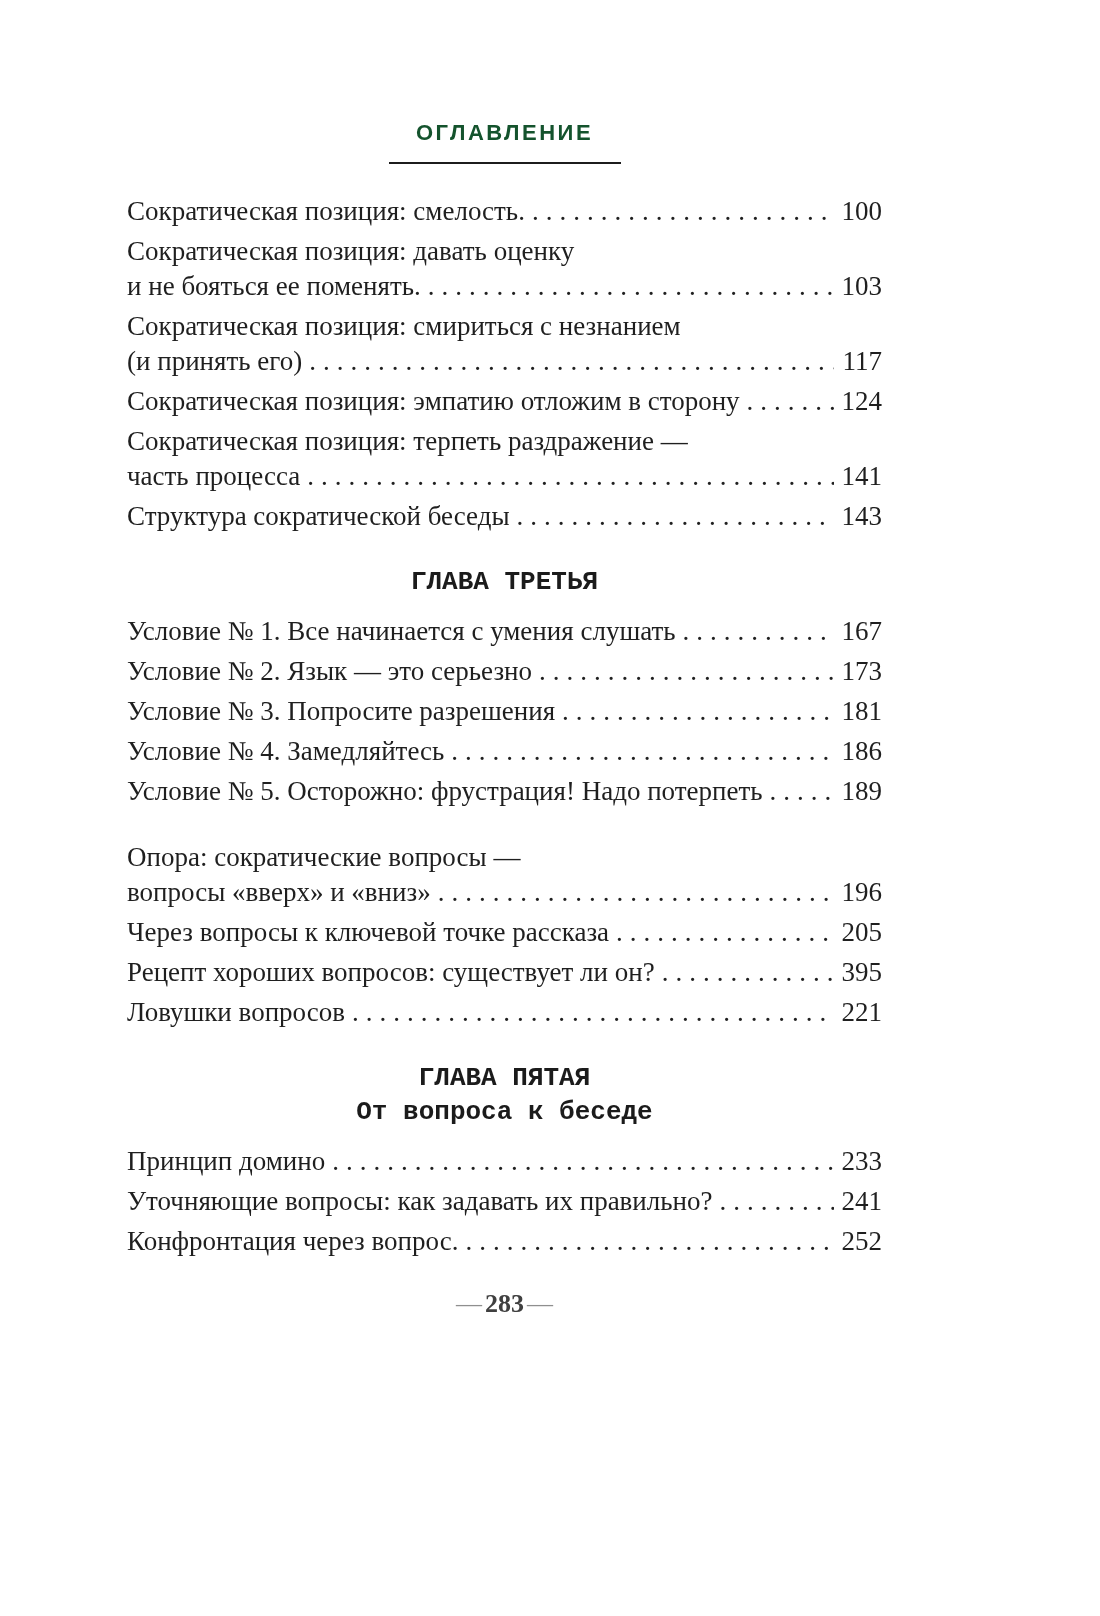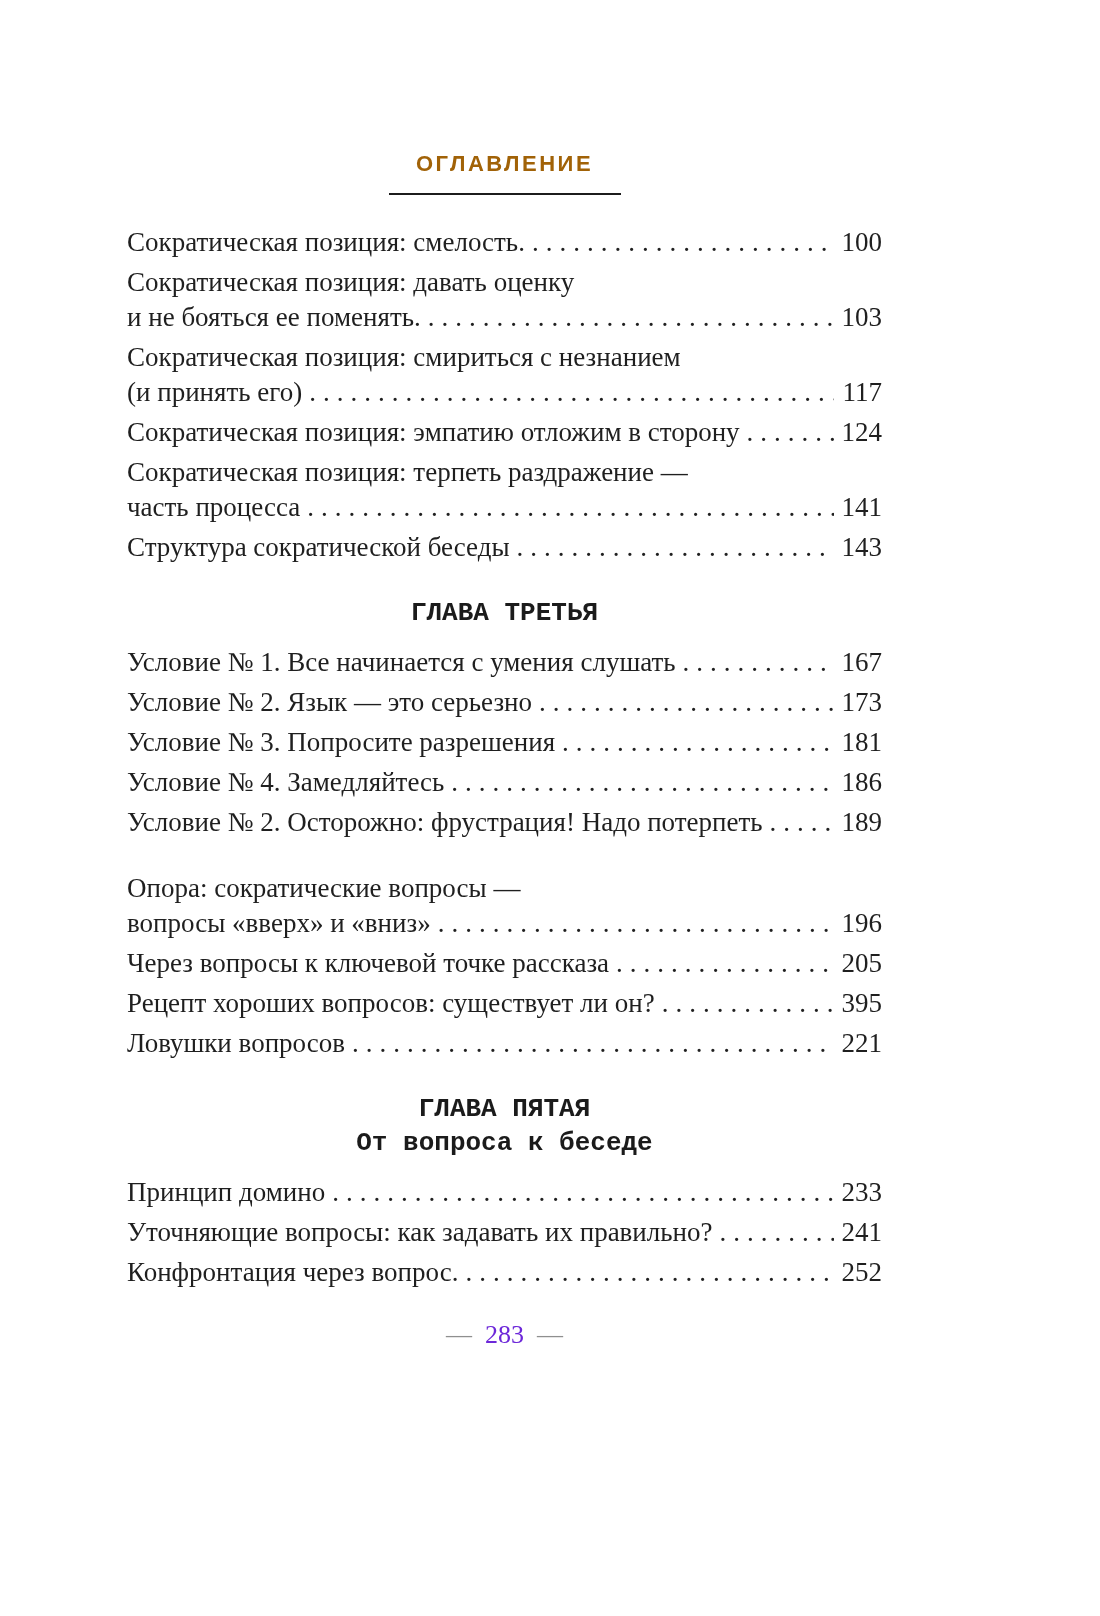--- a/index.html
+++ b/index.html
@@ -12,22 +12,21 @@
   }
   .page { padding: 120px 218px 0 127px; box-sizing: border-box; }
 
   .toc-title {
     text-align: center;
     font-family: "Liberation Sans", sans-serif;
     font-weight: bold;
     font-size: 22px;
     line-height: 26px;
     letter-spacing: 2.5px;
-    color: #a16207;
-    margin-top: 31px;
+    color: #14532d;
   }
   .title-rule {
     width: 232px; height: 2px;
     background: #1c1c1c;
     margin: 16px auto 0 auto;
   }
 
   .section:first-child { margin-top: 30px; }
   .section + .section { margin-top: 31px; }
 
@@ -65,21 +64,21 @@
     text-align: right;
   }
 
   .page-footer {
     margin-top: 30px;
     text-align: center;
     font-size: 26px;
     line-height: 30px;
   }
   .footer-dash { color: #8f8f8f; }
-  .footer-num { color: #6d28d9; margin: 0 13px; }
+  .footer-num { color: #404040; margin: 0 3px; font-weight: bold; }
 </style>
 </head>
 <body>
 
 <div class="page">
   <div class="toc-title">ОГЛАВЛЕНИЕ</div>
   <div class="title-rule"></div>
 
   <div id="toc-sections">
       <div class="section">
@@ -159,21 +158,21 @@
           </div>
           <div class="entry">
             <div class="entry-line entry-row">
               <span class="entry-text">Условие № 4. Замедляйтесь</span>
               <span class="dots">..........................................................................................</span>
               <span class="pageno">186</span>
             </div>
           </div>
           <div class="entry">
             <div class="entry-line entry-row">
-              <span class="entry-text">Условие № 2. Осторожно: фрустрация! Надо потерпеть</span>
+              <span class="entry-text">Условие № 5. Осторожно: фрустрация! Надо потерпеть</span>
               <span class="dots">..........................................................................................</span>
               <span class="pageno">189</span>
             </div>
           </div>
         </div>
       </div>
       <div class="section">
         <div class="entries">
           <div class="entry">
             <div class="entry-line"><span class="entry-text">Опора: сократические вопросы —</span></div>

